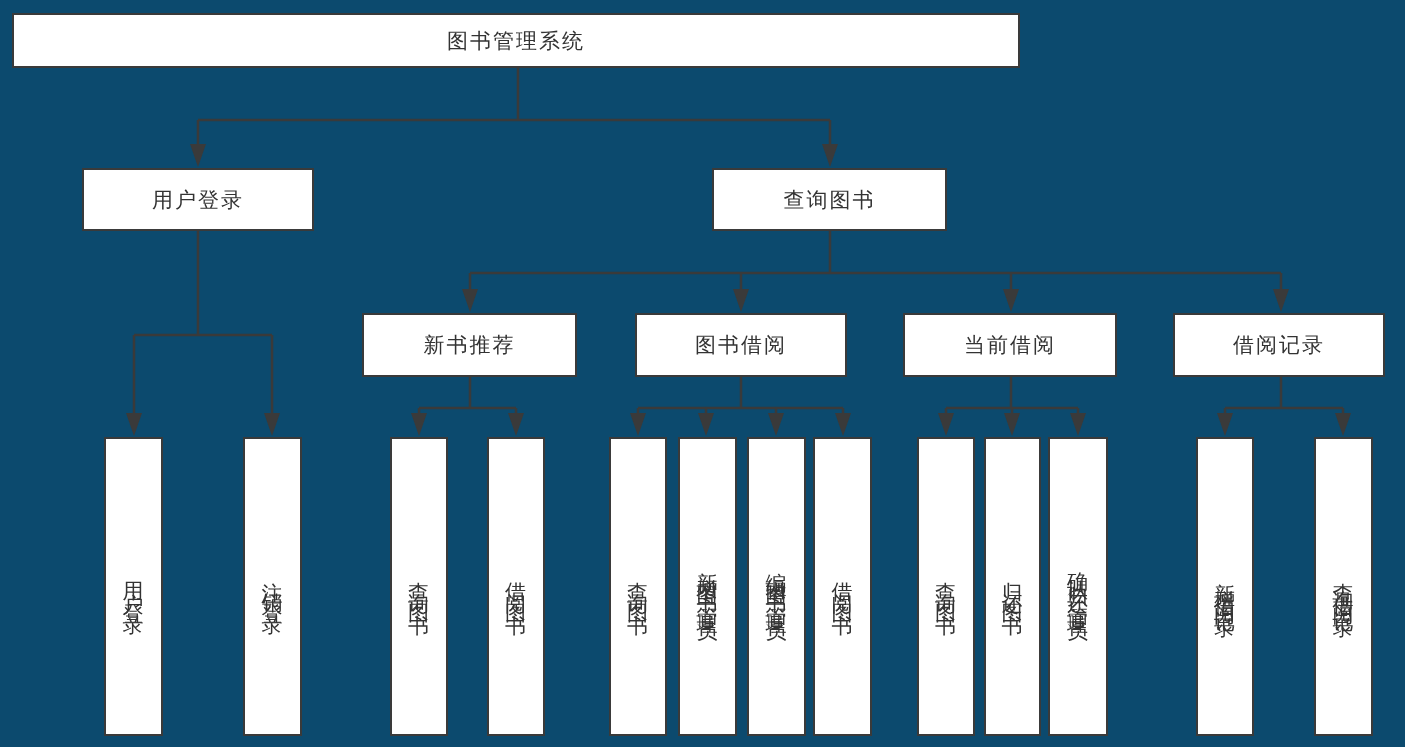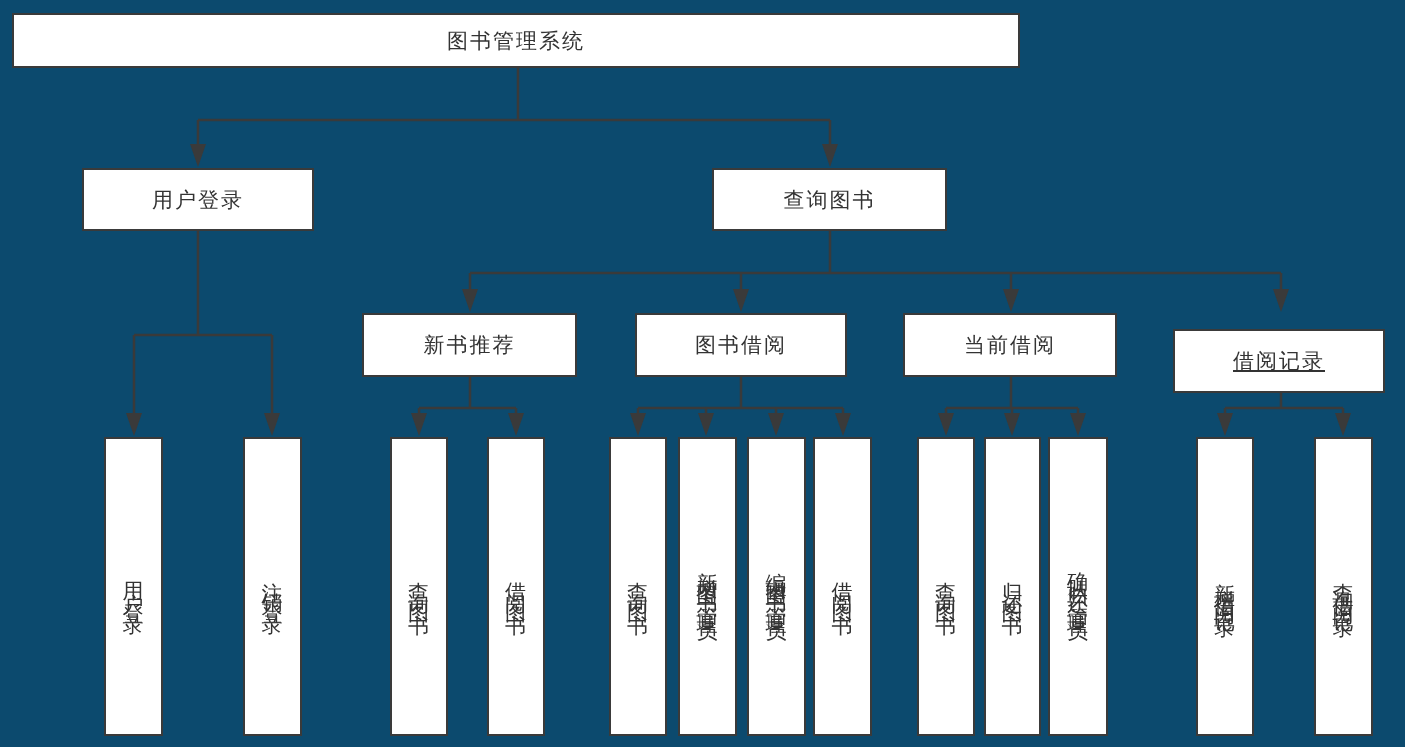--- a/index.html
+++ b/index.html
@@ -120,21 +120,21 @@
 
   <div class="box hbox" style="left:635px; top:313px; width:212px; height:64px;">
     <span>图书借阅</span>
   </div>
   <div class="box hbox" style="left:362px; top:313px; width:215px; height:64px;">
     <span>新书推荐</span>
   </div>
   <div class="box hbox" style="left:903px; top:313px; width:214px; height:64px;justify-content:center;">
     <span>当前借阅</span>
   </div>
-  <div class="box hbox" style="left:1173px; top:329px; width:212px; height:64px;text-decoration:underline;">
+  <div class="box hbox" style="left:1173px; top:313px; width:212px; height:64px;">
     <span>借阅记录</span>
   </div>
 
   <div class="box vbox" style="left:104px; top:437px; width:59px; height:299px;">
     <span>用户登录</span>
   </div>
   <div class="box vbox" style="left:243px; top:437px; width:59px; height:299px;">
     <span>注销登录</span>
   </div>
 

